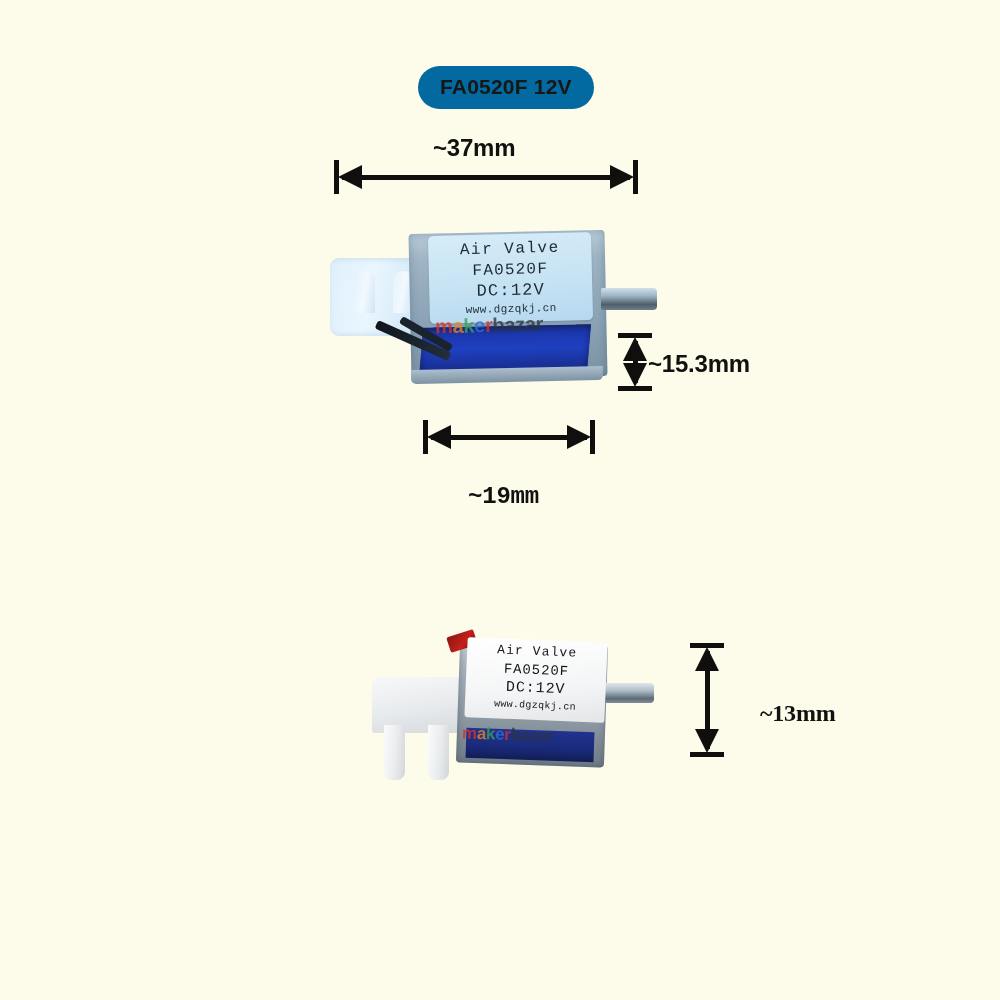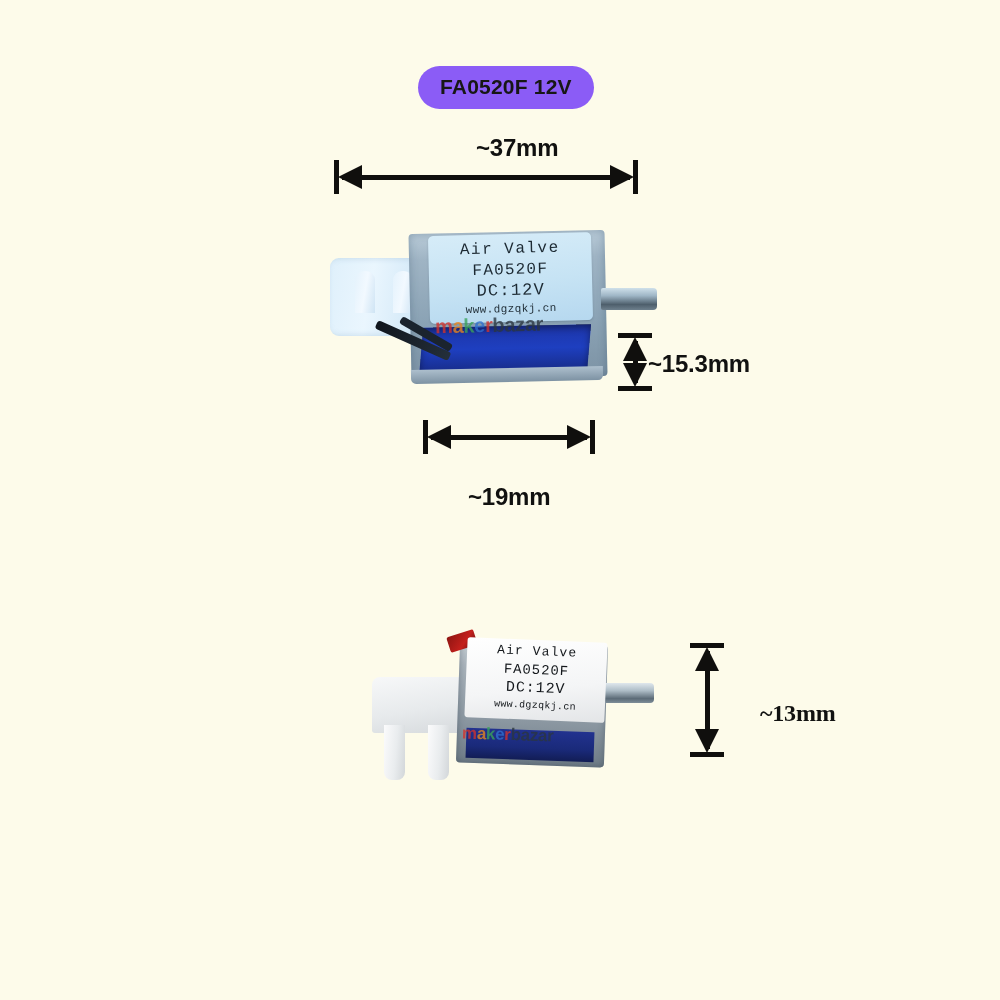--- a/index.html
+++ b/index.html
@@ -18,21 +18,21 @@
     width: 1000px;
     height: 1000px;
   }
 
   
   #title-badge {
     position: absolute;
     left: 418px;
     top: 66px;
     padding: 9px 22px 10px 22px;
-    background: #8b5cf6;
+    background: #0369a1;
     border-radius: 22px;
     font-size: 21px;
     font-weight: bold;
     color: #171715;
     letter-spacing: 0.2px;
     white-space: nowrap;
   }
 
   
   .dim-label {
@@ -343,21 +343,21 @@
 
   <div id="title-badge">FA0520F 12V</div>
 
   <div class="h-dim" style="left:334px; top:160px; width:304px;">
     <div class="cap left"></div>
     <div class="cap right"></div>
     <div class="shaft"></div>
     <div class="head left"></div>
     <div class="head right"></div>
   </div>
-  <div class="dim-label" style="left:476px; top:134px;">~37mm</div>
+  <div class="dim-label" style="left:433px; top:134px;">~37mm</div>
 
   <div class="photo" id="valve-one">
     <div id="v1-manifold">
       <div id="v1-port-a"></div>
       <div id="v1-port-b"></div>
     </div>
     <div id="v1-frame"></div>
     <div id="v1-coil"></div>
     <div id="v1-frame-lip"></div>
     <div id="v1-nozzle"></div>
@@ -381,21 +381,21 @@
   </div>
   <div class="dim-label" style="left:648px; top:350px;">~15.3mm</div>
 
   <div class="h-dim" style="left:423px; top:420px; width:172px;">
     <div class="cap left"></div>
     <div class="cap right"></div>
     <div class="shaft"></div>
     <div class="head left"></div>
     <div class="head right"></div>
   </div>
-  <div class="dim-label" style="left:468px; top:483px;">~19mm</div>
+  <div class="dim-label" style="left:468px; top:483px;font-family:Liberation Mono, monospace;">~19mm</div>
 
   <div class="photo" id="valve-two">
     <div id="v2-manifold"></div>
     <div id="v2-port-a"></div>
     <div id="v2-port-b"></div>
     <div id="v2-frame"></div>
     <div id="v2-coil"></div>
     <div id="v2-redtab"></div>
     <div id="v2-nozzle"></div>
     <div id="v2-label">

